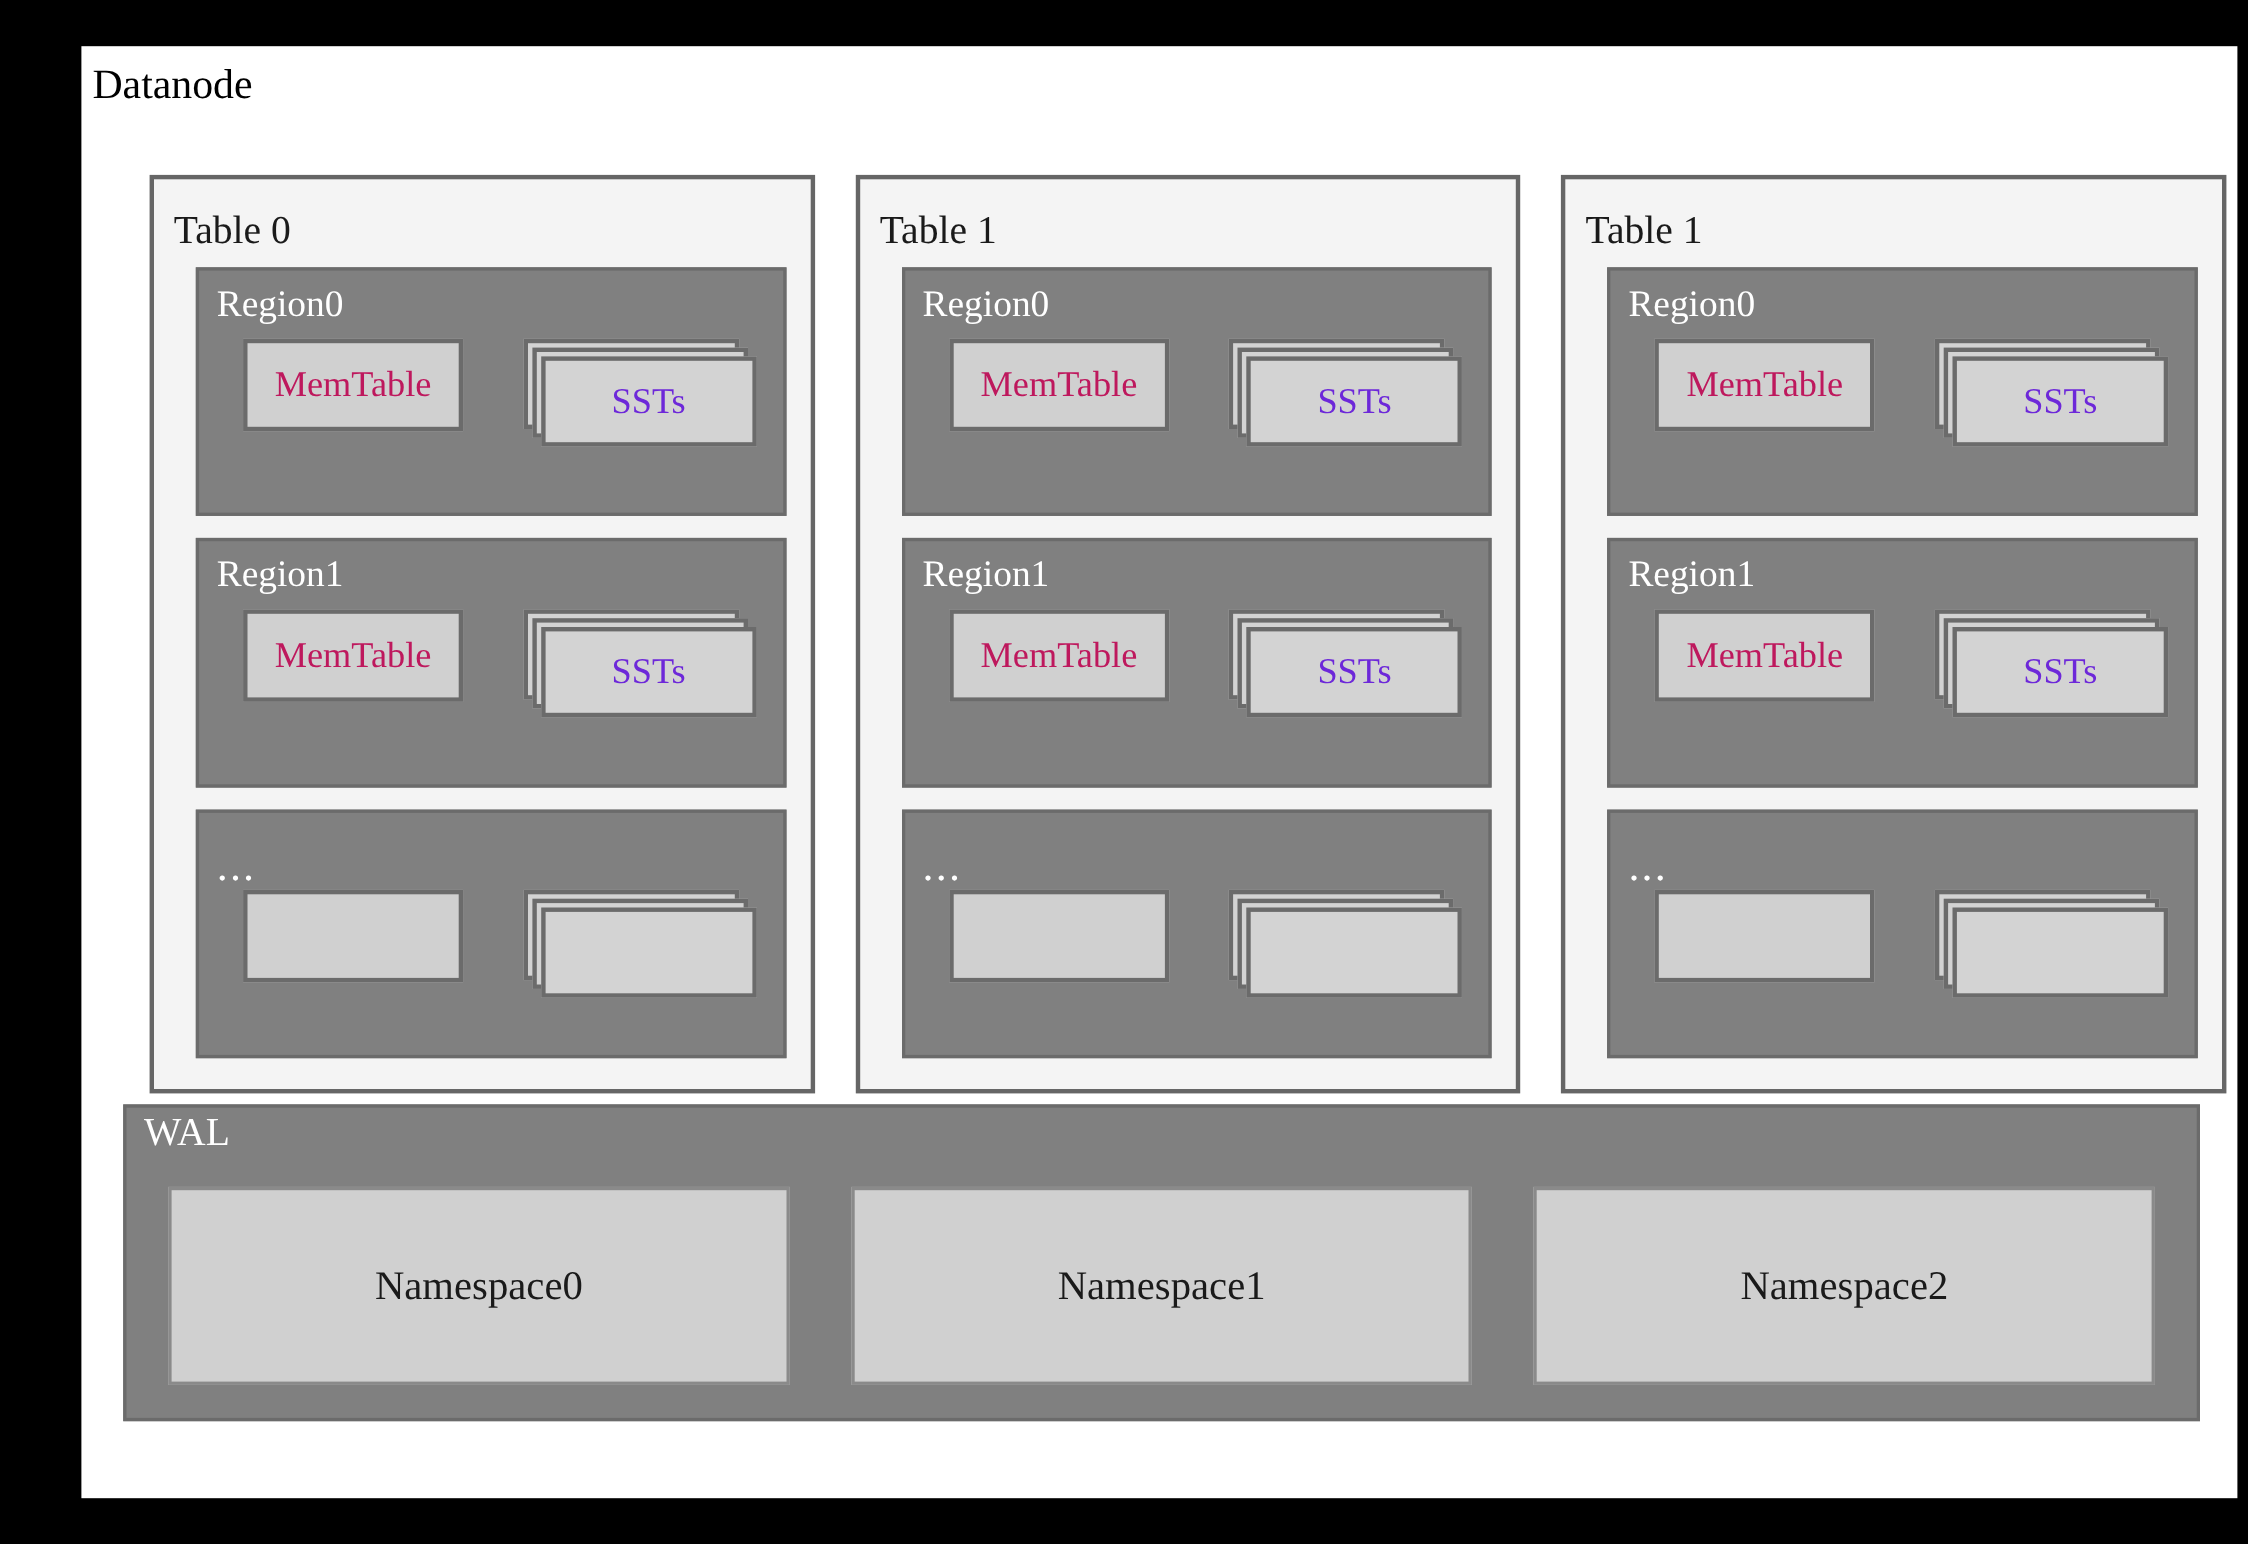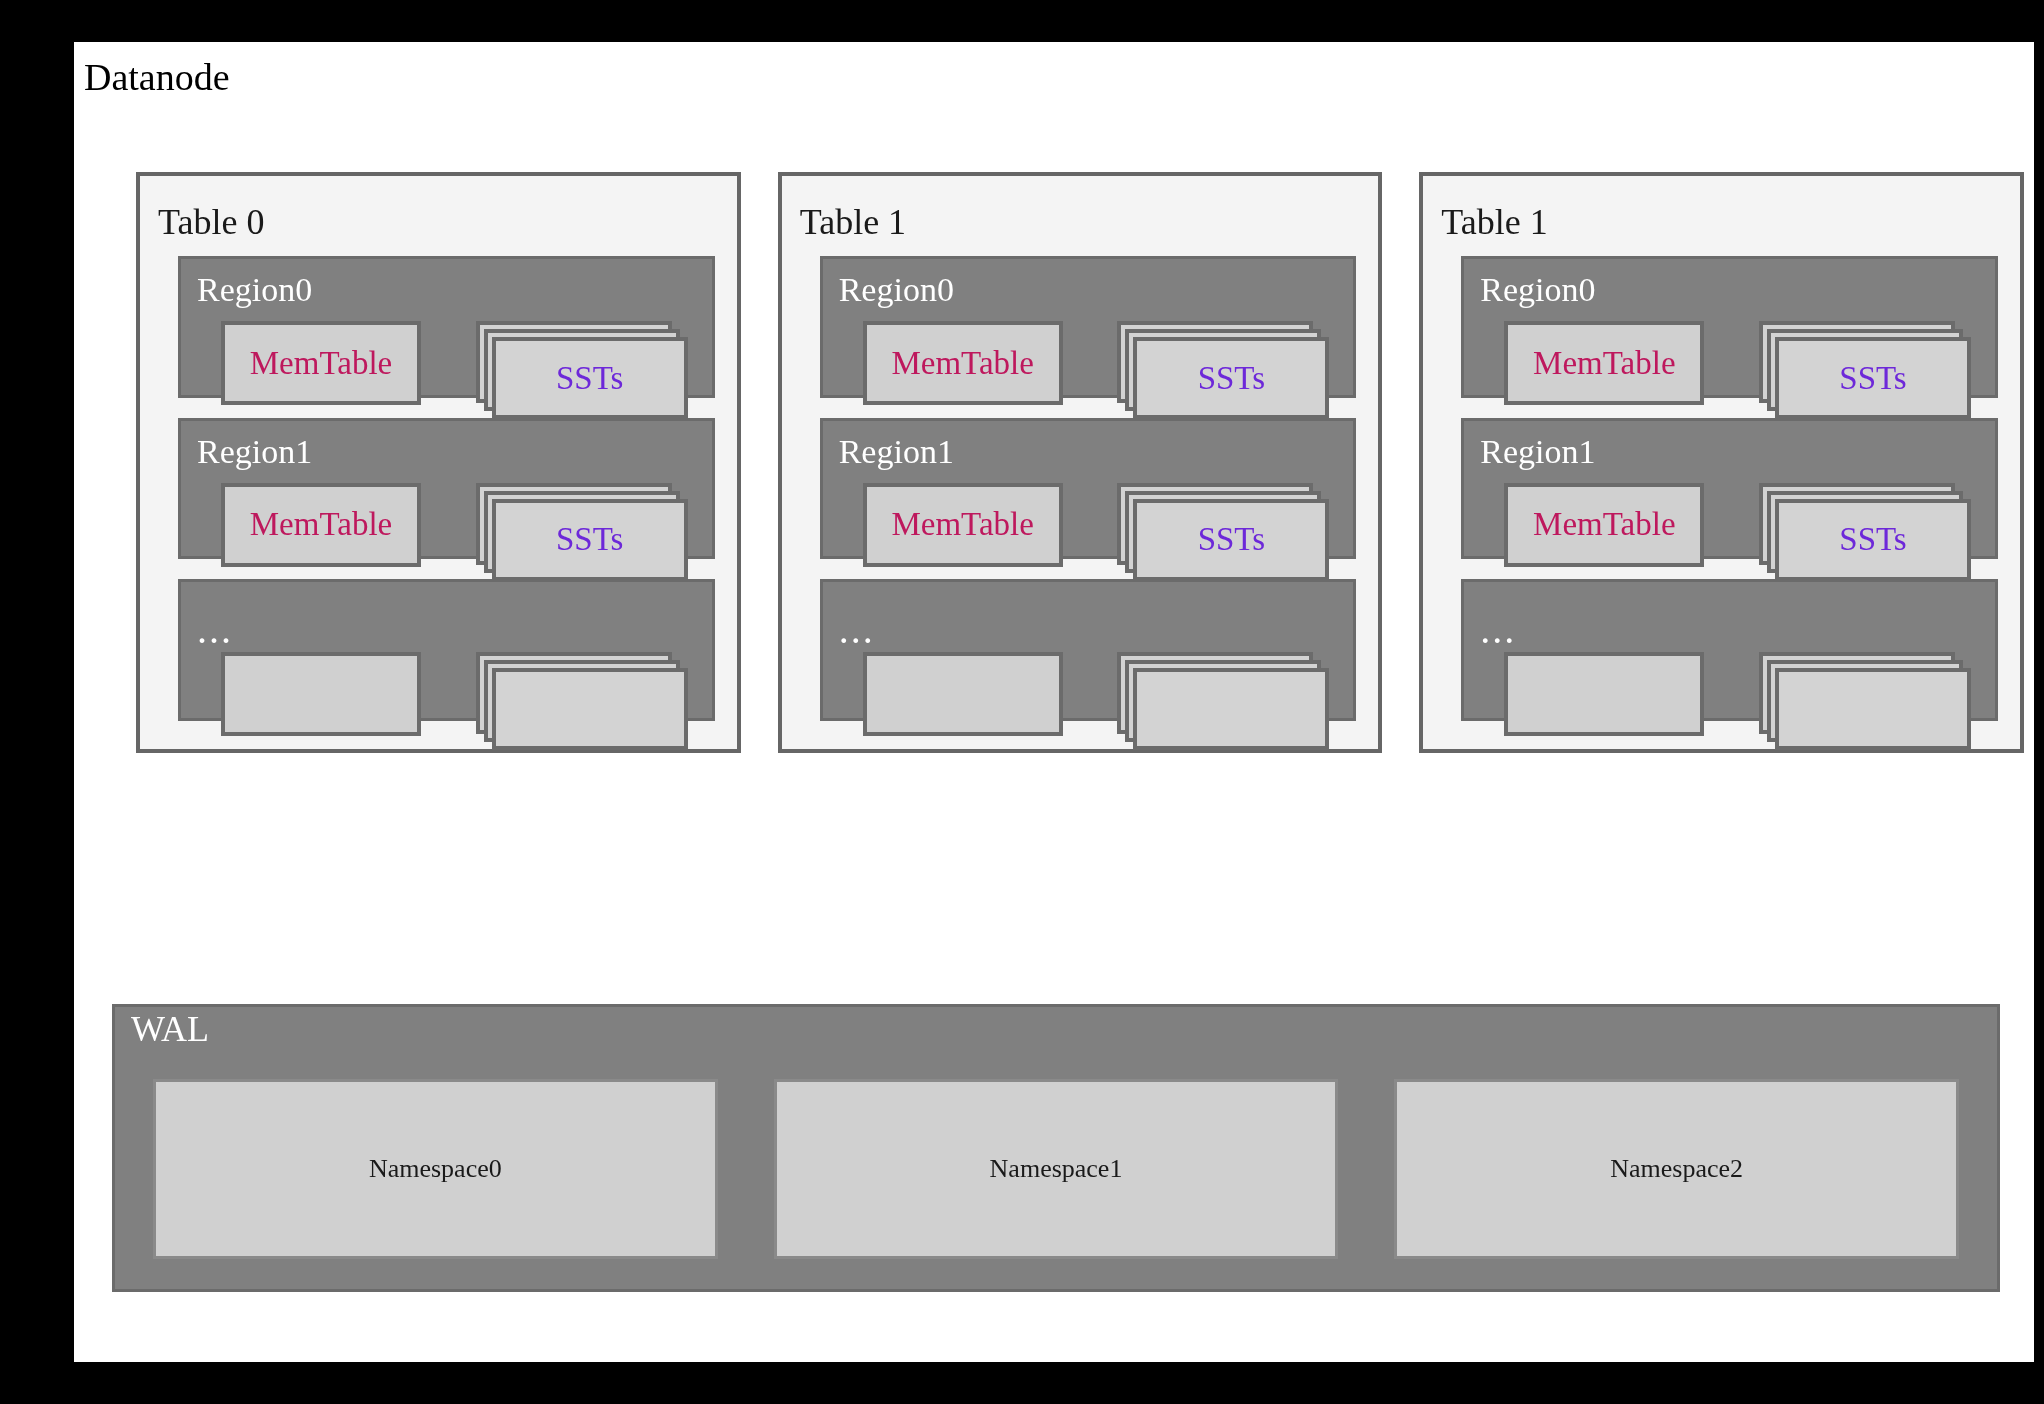--- a/index.html
+++ b/index.html
@@ -34,23 +34,23 @@
     font-size: 38px;
     color: #000000;
     line-height: 1;
     white-space: nowrap;
   }
 
   
   .tables-row {
     position: absolute;
     left: 38px;
-    top: 130px;
+    top: 117px;
     width: 1888px;
-    height: 581px;
+    height: 835px;
     display: flex;
     gap: 37px;
     padding-left: 24px;
   }
 
   .table-panel {
     position: relative;
     flex: 1 1 0;
     background: #f4f4f4;
     border: 4px solid #666666;
@@ -200,21 +200,21 @@
     gap: 56px;
   }
   .namespace-box {
     flex: 1 1 0;
     background: #d0d0d0;
     border: 3px solid #8a8a8a;
     box-sizing: border-box;
     display: flex;
     align-items: center;
     justify-content: center;
-    font-size: 26px;
+    font-size: 37px;
     color: #1a1a1a;
     white-space: nowrap;
   }
 </style>
 </head>
 <body>
 
 <div class="frame">
 
   <div class="datanode-title">Datanode</div>

